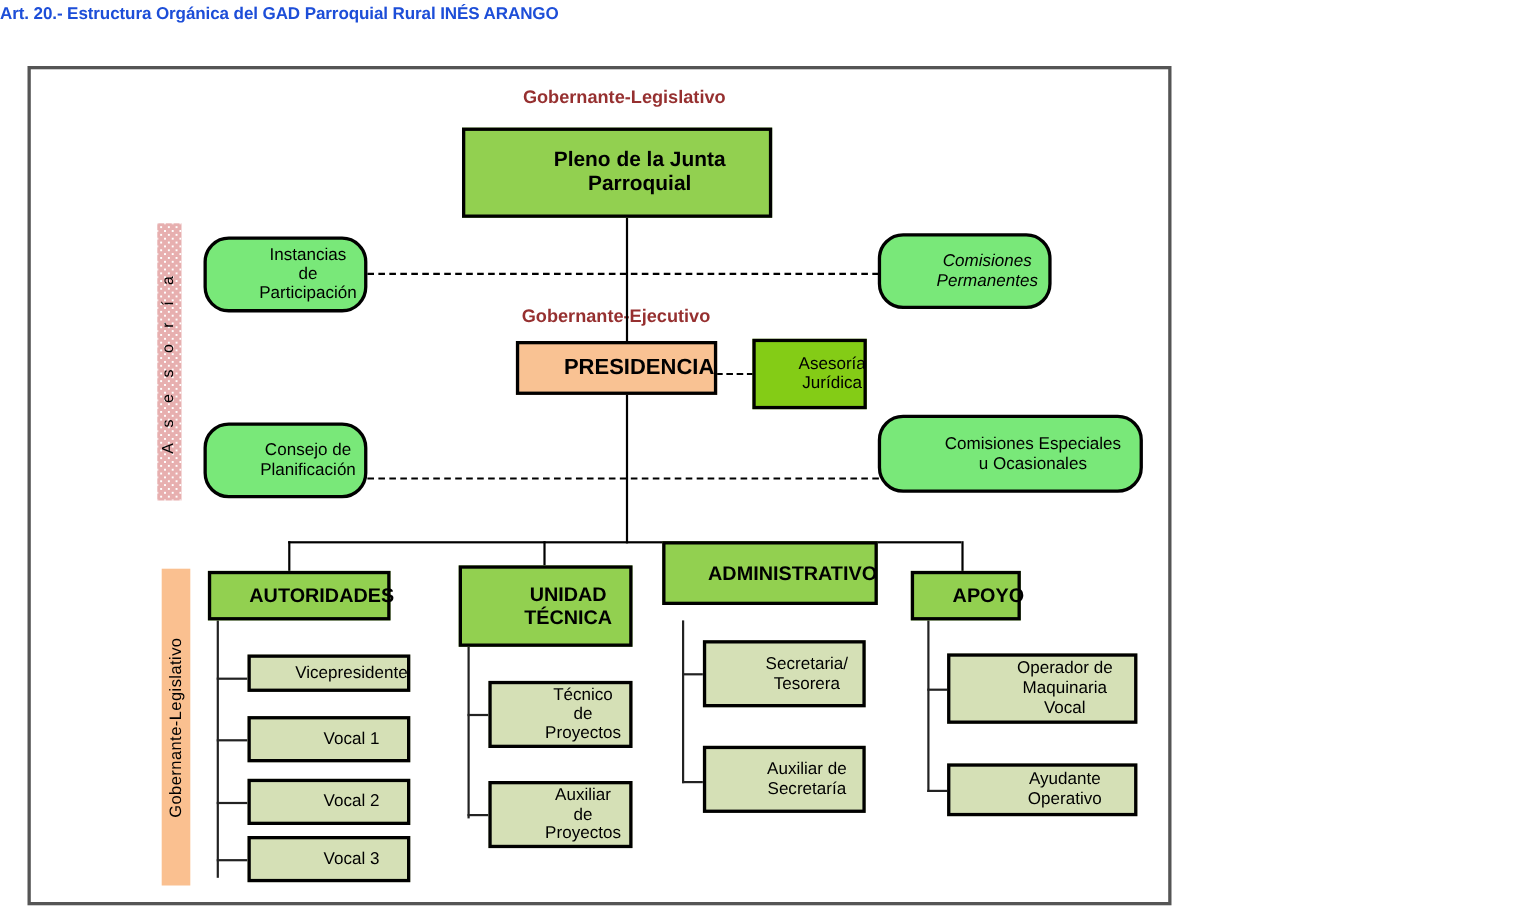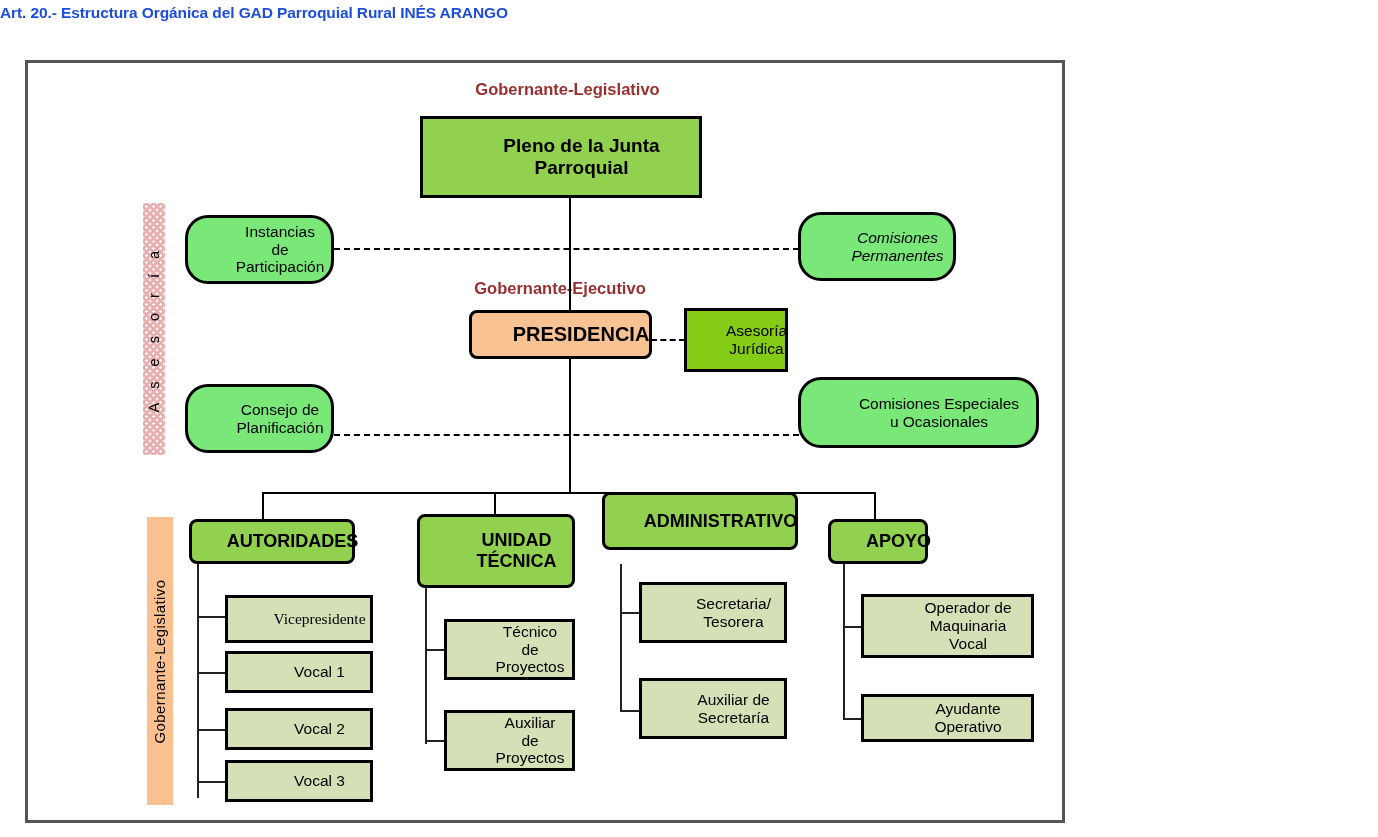--- a/index.html
+++ b/index.html
@@ -68,21 +68,21 @@
 
   
   .n-green-mid   { background: #92D050; }
   .n-green-bright{ background: #79E879; border-radius: 23px; }
   .n-green-pale  { background: #D5E0B6; }
   .n-peach       { background: #F9C293; }
   .n-white       { background: #84cc16; border-width: 3px; }
 
   
   .t-big    { font-size: 19px; font-weight: bold; }
-  .t-head   { font-size: 18px; font-weight: bold; border-radius: 8px; }
+  .t-head   { font-size: 18px; font-weight: bold; }
   .t-mid    { font-size: 15.5px; font-weight: normal; }
 
   
   .sidebar-vert {
     position: absolute;
     box-sizing: border-box;
     display: flex;
     align-items: center;
     justify-content: center;
     z-index: 2;
@@ -235,21 +235,21 @@
   </div>
 
   <div class="node n-green-mid t-head" style="left:602px; top:492px; width:196px; height:58px;">
     <span>ADMINISTRATIVO</span>
   </div>
 
   <div class="node n-green-mid t-head" style="left:828px; top:519px; width:100px; height:45px;">
     <span>APOYO</span>
   </div>
 
-  <div class="node n-green-pale t-mid" style="left:225px; top:595px; width:148px; height:48px;font-family:Liberation Serif, serif;">
+  <div class="node n-green-pale t-mid" style="left:225px; top:595px; width:148px; height:34px;">
     <span>Vicepresidente</span>
   </div>
   <div class="node n-green-pale t-mid" style="left:225px; top:651px; width:148px; height:42px;">
     <span>Vocal 1</span>
   </div>
   <div class="node n-green-pale t-mid" style="left:225px; top:708px; width:148px; height:42px;">
     <span>Vocal 2</span>
   </div>
   <div class="node n-green-pale t-mid" style="left:225px; top:760px; width:148px; height:42px;">
     <span>Vocal 3</span>

